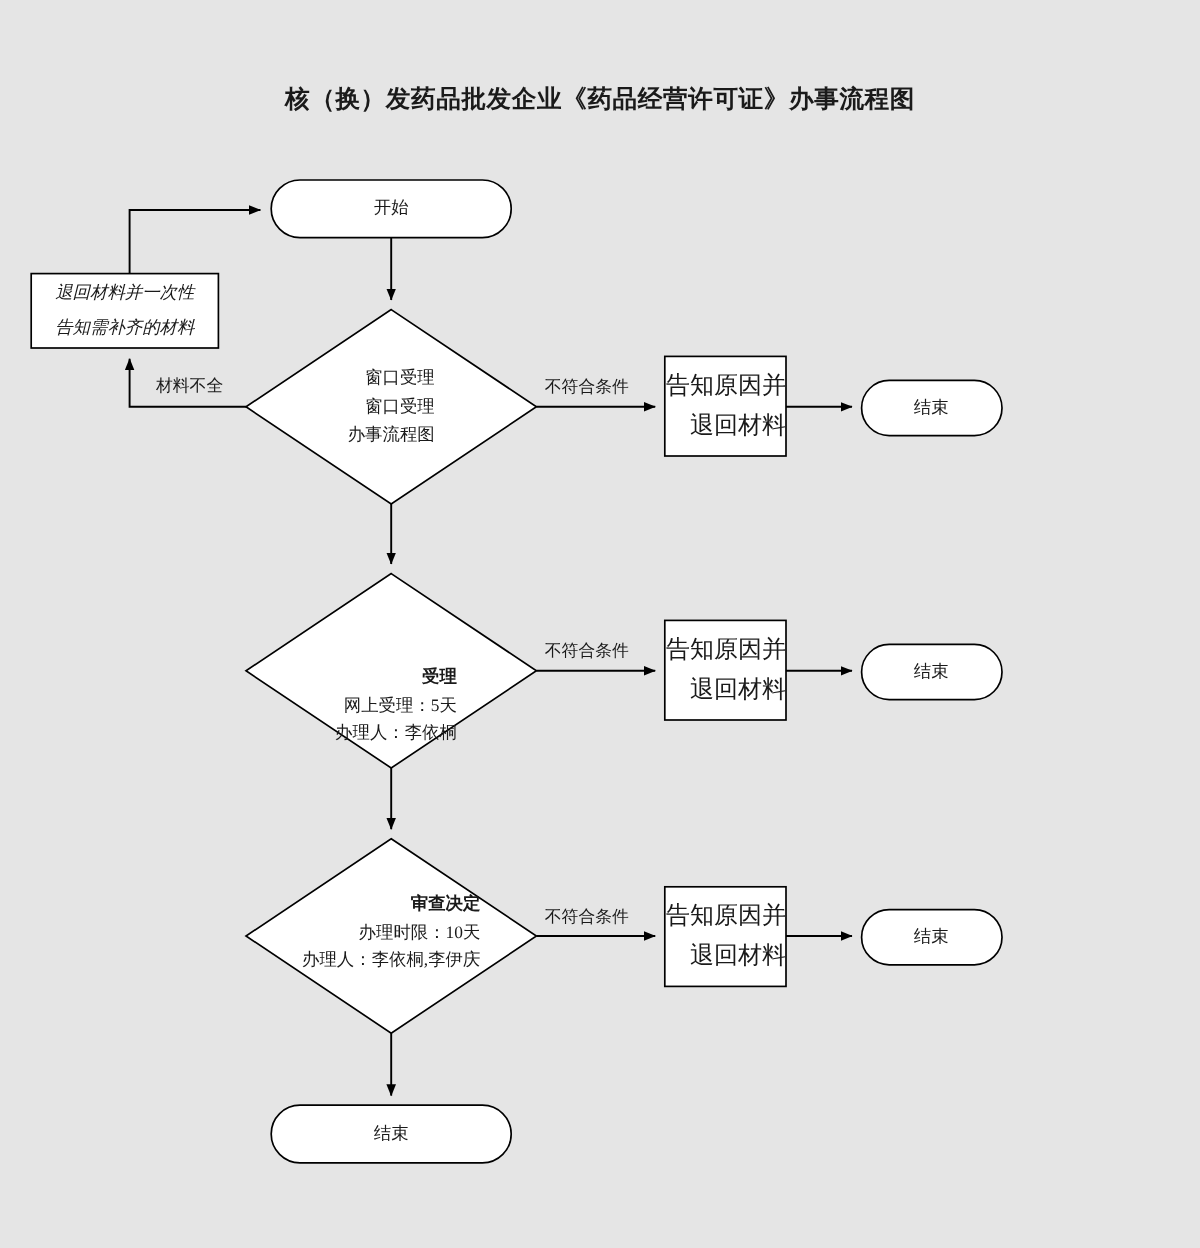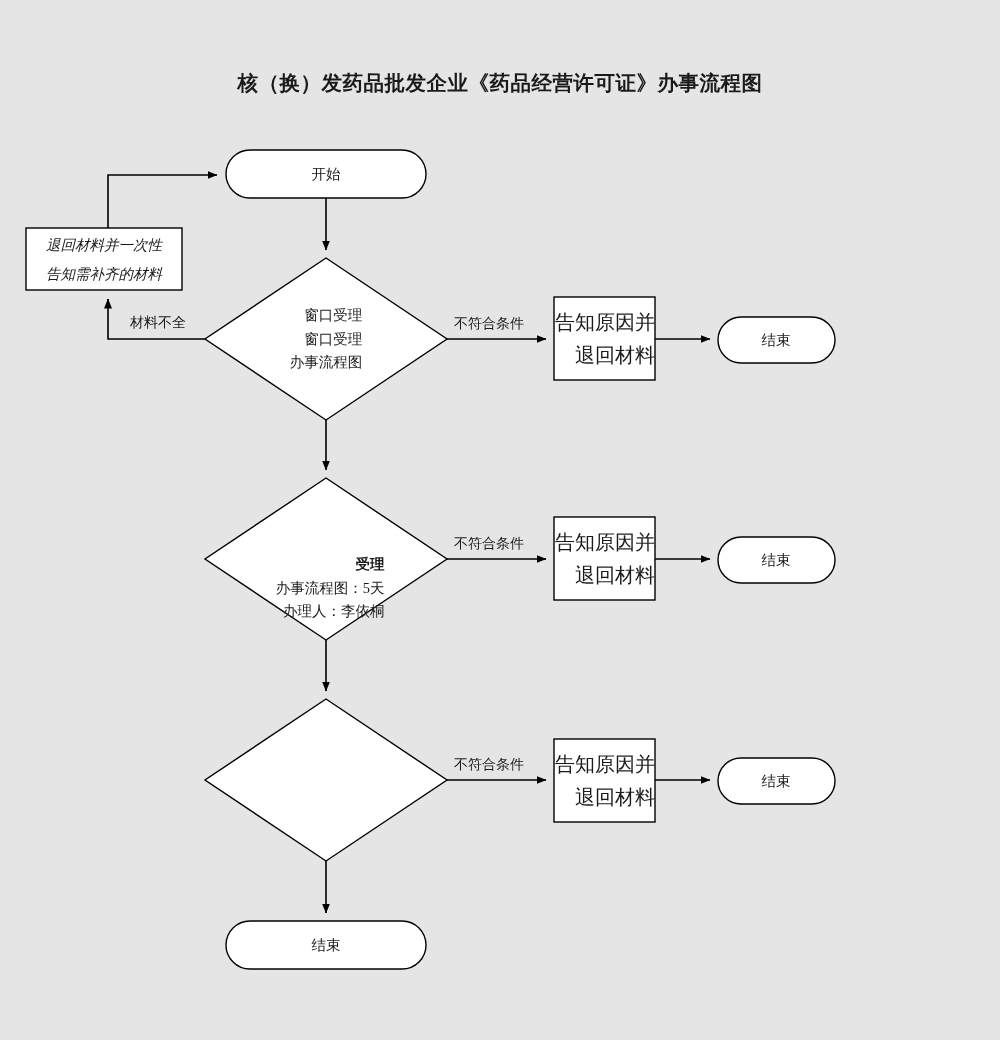--- a/index.html
+++ b/index.html
@@ -150,24 +150,29 @@
   </div>
 
   <div class="lbl node-text" style="left:326px; top:339px; font-weight:normal;">
     <span class="line">窗口受理</span>
     <span class="line">窗口受理</span>
     <span class="line">办事流程图</span>
   </div>
 
   <div class="lbl node-text" style="left:330px; top:556px;margin-top:32px;">
     <span class="hd">受理</span>
-    <span class="line">办事流程图：5天</span>
+    <span class="line">网上受理：5天</span>
     <span class="line">办理人：李依桐</span>
   </div>
 
+  <div class="lbl node-text" style="left:326px; top:777px;">
+    <span class="hd">审查决定</span>
+    <span class="line">办理时限：10天</span>
+    <span class="line">办理人：李依桐,李伊庆</span>
+  </div>
 
   <div class="lbl node-text proc-text" style="left:605px; top:338px;">
     <span class="line">告知原因并</span>
     <span class="line">退回材料</span>
   </div>
 
   <div class="lbl node-text proc-text" style="left:605px; top:558px;">
     <span class="line">告知原因并</span>
     <span class="line">退回材料</span>
   </div>

